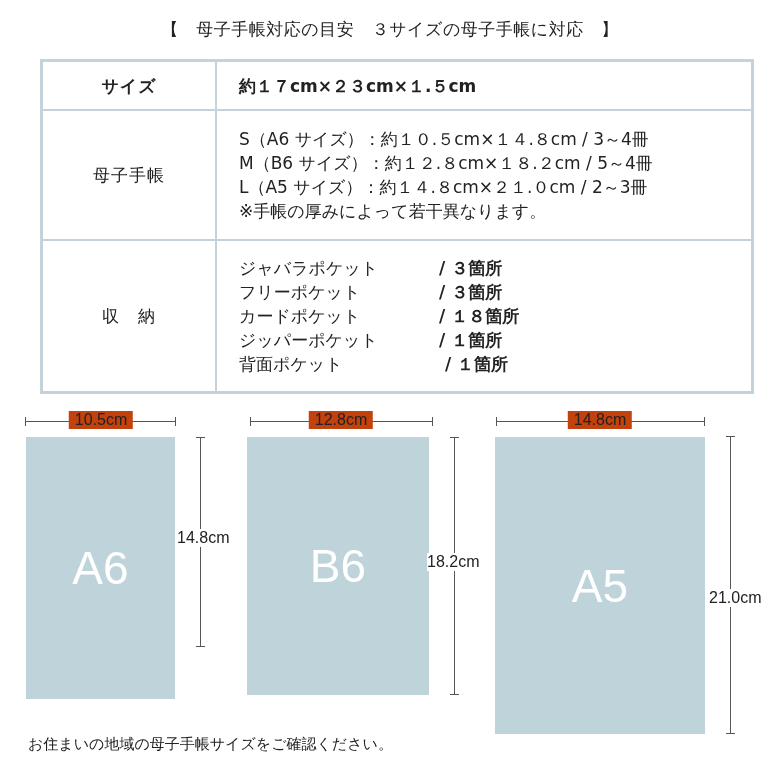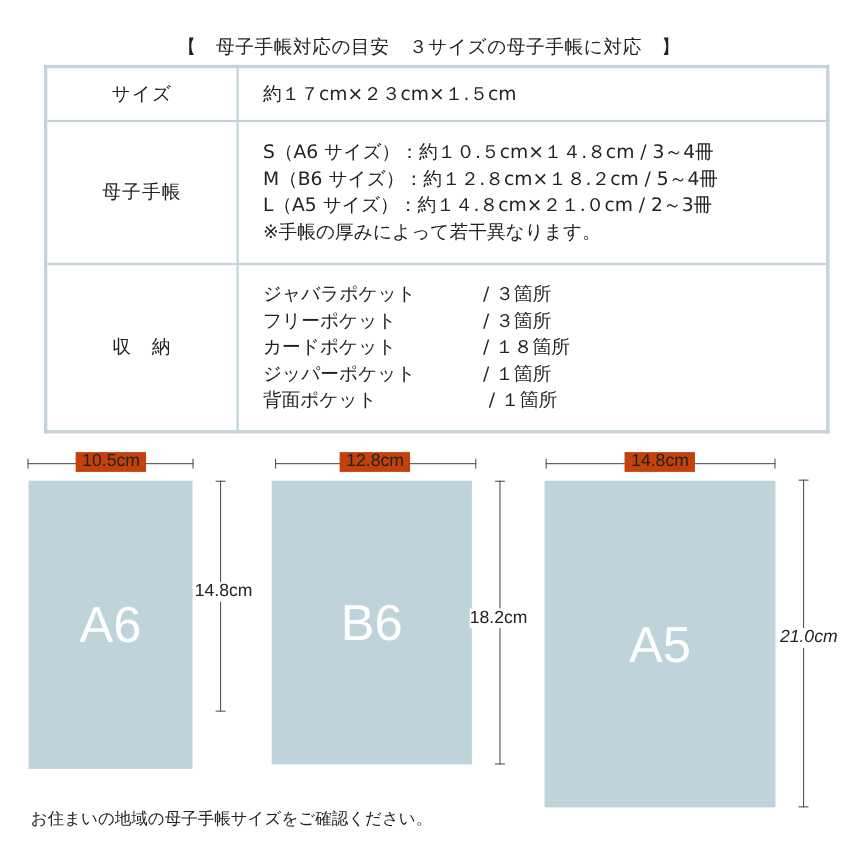--- a/index.html
+++ b/index.html
@@ -2,45 +2,45 @@
 <html><head>
   <meta charset="utf-8">
   <style>
     html, body { margin: 0; padding: 0; background: #ffffff; }
     body {
       width: 780px; height: 780px; position: relative; overflow: hidden;
       font-family: "DejaVu Sans", "Liberation Sans", sans-serif;
       color: #222222;
     }
     .title {
-      position: absolute; left: 0; top: 31px; width: 780px;
+      position: absolute; left: 0; top: 18px; width: 780px;
       text-align: center; font-size: 17px; letter-spacing: 0.5px;
       white-space: pre;
     }
     .spec-table {
       position: absolute; left: 40px; top: 59px; width: 714px;
       border-collapse: collapse;
       border: 3px solid #c3d3d9;
     }
     .spec-table td {
       border: 2px solid #c3d3d9;
       font-size: 17px; line-height: 24px;
       vertical-align: middle;
     }
     .spec-table td.label {
       width: 170px; text-align: center; letter-spacing: 1px;
     }
     .spec-table td.value { padding-left: 22px; }
-    .row-size td { height: 45px; }
+    .row-size td { height: 45px; font-weight: bold; }
     .row-book td { height: 126px; }
     .row-storage td { height: 148px; }
     .line { display: block; white-space: pre; }
     .pocket { display: flex; }
     .pocket .pname { width: 200px; white-space: pre; }
-    .pocket .pcount { white-space: pre; }
+    .pocket .pcount { white-space: pre; font-weight: bold; }
     .rect {
       position: absolute; background: #bfd3da;
       color: #ffffff; display: flex; align-items: center; justify-content: center;
       font-family: "Liberation Sans", sans-serif; font-size: 46px; font-weight: 300;
     }
     .hdim { position: absolute; height: 16px; }
     .hdim .hline { position: absolute; top: 8px; height: 1px; background: #555; }
     .hdim .tick { position: absolute; top: 4px; width: 1px; height: 9px; background: #555; }
     .hdim .dlabel {
       position: absolute; top: -2px; font-size: 16px; background: #c2410c;
@@ -146,16 +146,16 @@
   <div class="tick" style="left:208px;"></div>
   <span class="dlabel" style="left:104px;">14.8cm</span>
 </div>
 <div class="rect" style="left:495px; top:437px; width:210px; height:297px;">
   <span>A5</span>
 </div>
 <div class="vdim" style="left:723px; top:436px; height:298px;">
   <div class="vtick" style="top:0;"></div>
   <div class="vline" style="top:0; height:298px;"></div>
   <div class="vtick" style="top:297px;"></div>
-  <span class="dlabel" style="left:-14px; top:135px;font-style:italic;">21.0cm</span>
+  <span class="dlabel" style="left:-14px; top:153px;">21.0cm</span>
 </div>
 
 <div class="footer">お住まいの地域の母子手帳サイズをご確認ください。</div>
 
 </body></html>

